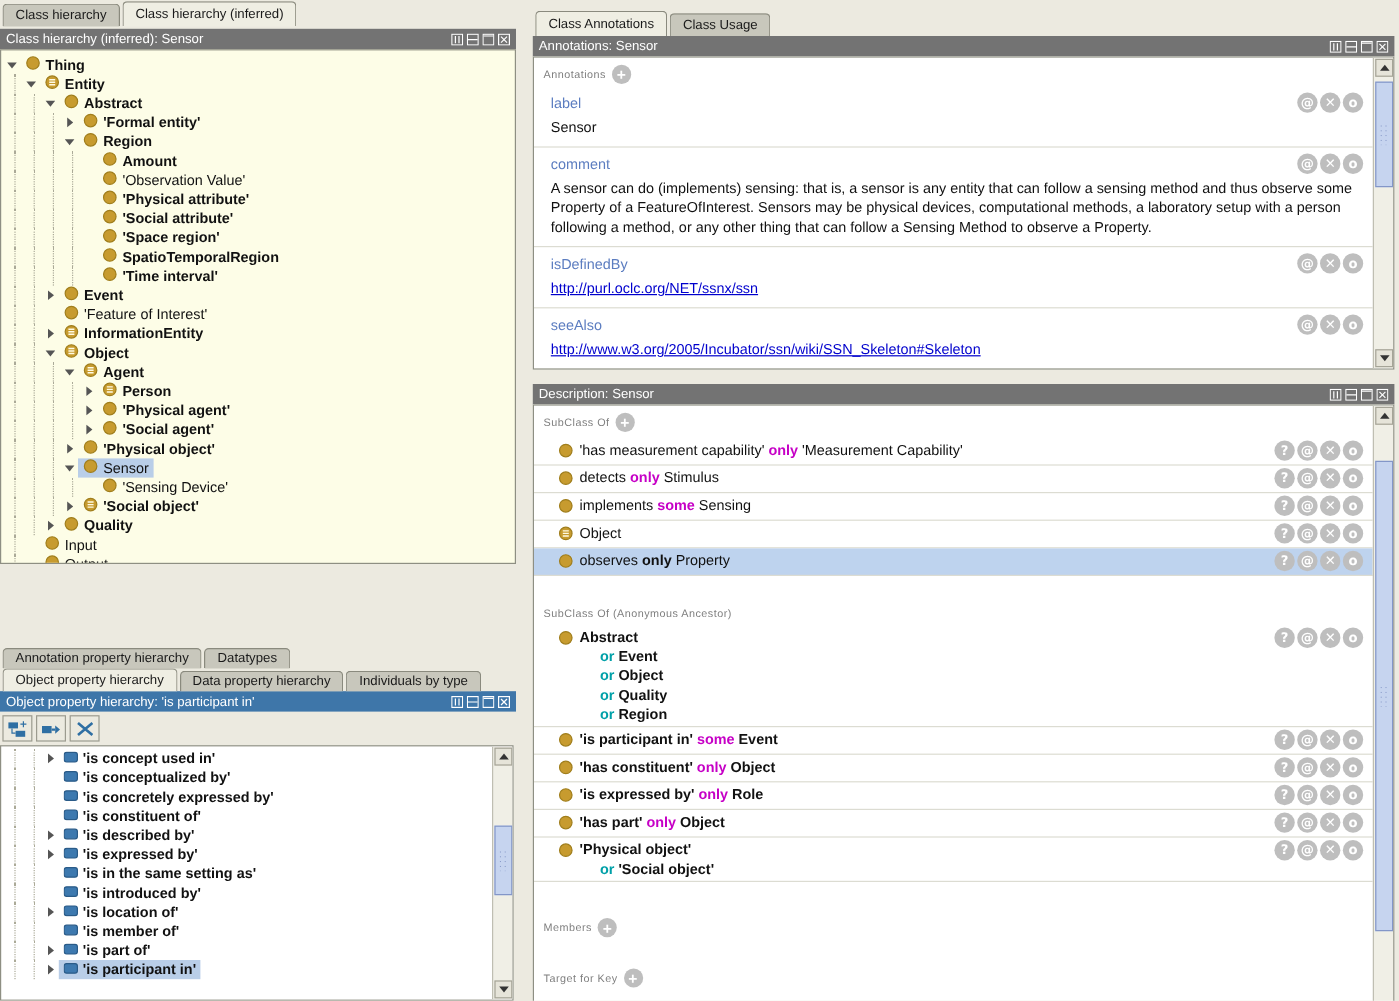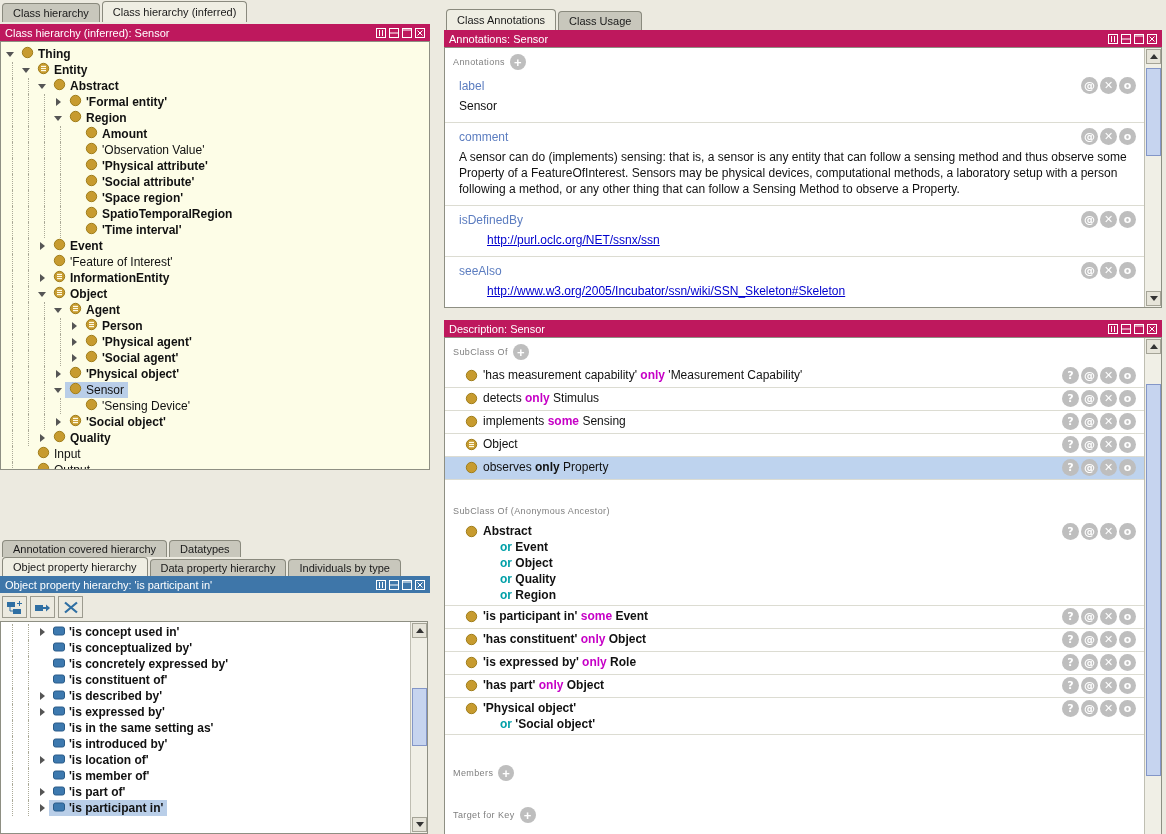--- a/index.html
+++ b/index.html
@@ -20,21 +20,21 @@
     background:#C8C7BC; border:1px solid #8A8A7E; border-bottom:none;
     border-radius:4px 4px 0 0; padding:3px 10px 2px; font-size:11px; color:#1a1a1a;
     white-space:nowrap; height:19px; line-height:13px;
   }
   .tab.sel { background:#EFEEE3; height:21px; line-height:15px; position:relative; z-index:2; }
   .tabs.short .tab { height:17px; line-height:11px; }
   .tabs.short .tab.sel { height:19px; line-height:13px; }
 
   
   .phead {
-    background:#be185d; color:#FFFFFF; font-size:11px; height:17px;
+    background:#737373; color:#FFFFFF; font-size:11px; height:17px;
     display:flex; align-items:center; padding:0 5px; white-space:nowrap;
   }
   .phead.blue { background:#3E76A9; }
   .wctrl { margin-left:auto; display:flex; gap:3px; align-items:center; }
   .wctrl span { display:inline-flex; }
 
   
   .cbox { position:absolute; background:#FFFFFF; border:1px solid #8E8F83; overflow:hidden; }
   .cbox.yellow { background:#FDFDE7; }
 
@@ -63,21 +63,21 @@
   .plus  { width:16px; height:16px; border-radius:50%; background:#BEBEBE; color:#FFF;
     font-size:13px; font-weight:bold; display:inline-flex; align-items:center; justify-content:center; flex:none; }
 
   
   .sechead { display:flex; align-items:center; gap:5px; font-size:9px; color:#7F7F7F;
     padding:4px 0 2px 8px; letter-spacing:0.4px; }
   .arow-name { display:flex; align-items:center; padding:5px 8px 0 14px; }
   .aname { color:#5C7DC0; font-size:12px; }
   .abtns { margin-left:auto; display:flex; }
   .aval { padding:4px 12px 8px 14px; font-size:12px; line-height:16px; border-bottom:1px solid #DCDCD2; }
-  .aval a { color:#0000CD;margin-left:28px; }
+  .aval a { color:#0000CD; }
 
   
   .drows { margin-top:3px; }
   .drow { display:flex; align-items:flex-start; padding:2px 8px 2px 20px;
     border-bottom:1px solid #DCDCD2; font-size:12px; min-height:20px; }
   .drow .ic { margin:2px 5px 0 0; flex:none; }
   .dtxt { flex:1; }
   .ln { line-height:16px; }
   .ln + .ln { padding-left:17px; }
   .drow.bold .dtxt { font-weight:bold; }
@@ -494,21 +494,21 @@
               </svg></span>
             <span class="lbl">Output</span>
           </span>
         </div>
       </div>
   </div>
 </div>
 
 <div class="panel" style="left:0; top:538px; width:430px; height:296px;">
   <div class="tabs short">
-      <span class="tab">Annotation covered hierarchy</span>
+      <span class="tab">Annotation property hierarchy</span>
       <span class="tab">Datatypes</span>
     </div>
   <div class="tabs short">
       <span class="tab sel">Object property hierarchy</span>
       <span class="tab">Data property hierarchy</span>
       <span class="tab">Individuals by type</span>
     </div>
   <div class="phead blue">
     <span>Object property hierarchy: 'is participant in'</span>
     <span class="wctrl">

